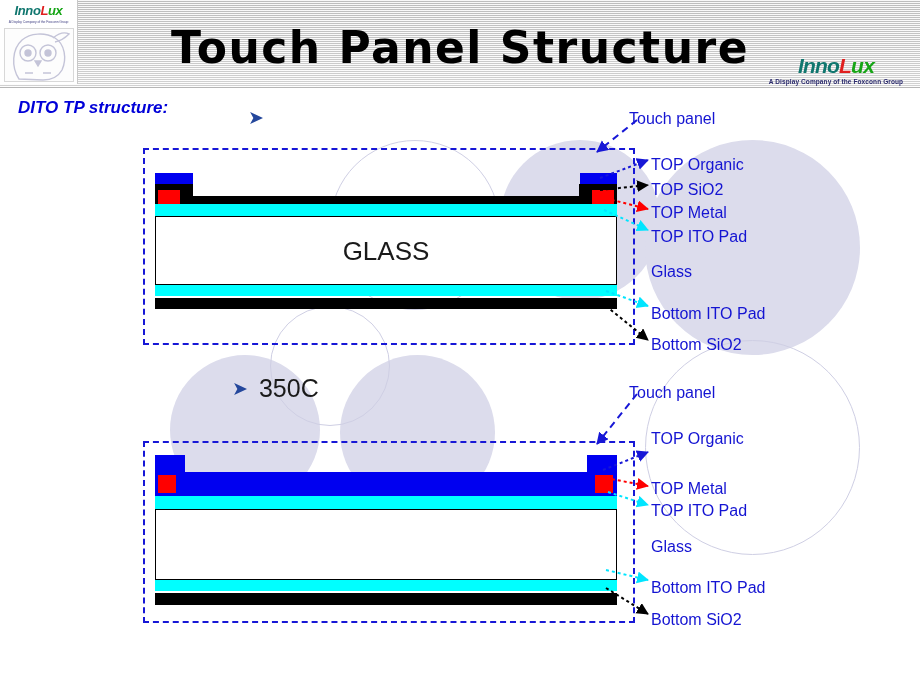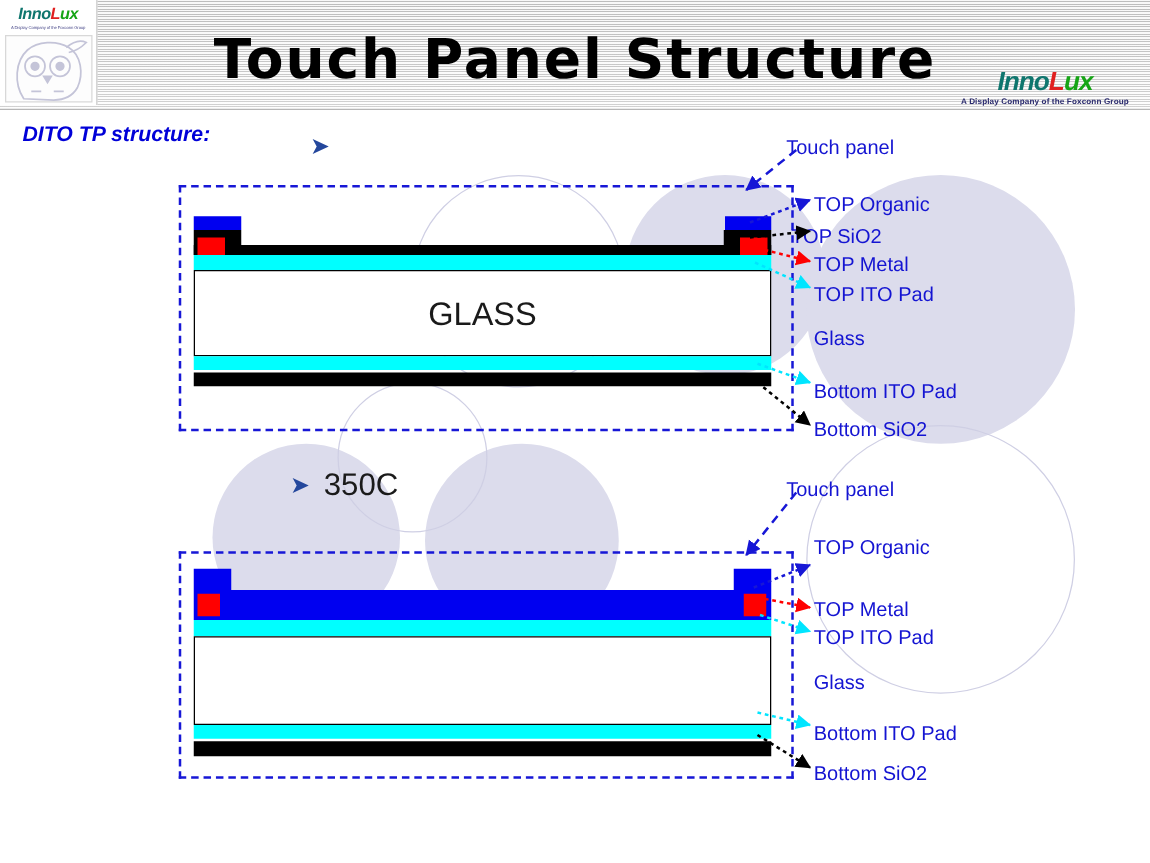--- a/index.html
+++ b/index.html
@@ -179,21 +179,21 @@
     <div class="glasstext" style="top:19px;">GLASS</div>
   </div>
 
   <div class="lay cyan" style="left:0px; top:112px; width:462px; height:11px;"></div>
 
   <div class="lay black" style="left:0px; top:125px; width:462px; height:11px;"></div>
 </div>
 
 <div class="callout" style="left:629px; top:110px;">Touch panel</div>
 <div class="callout" style="left:651px; top:156px;">TOP Organic</div>
-<div class="callout" style="left:633px; top:181px;">TOP SiO2</div>
+<div class="callout" style="left:651px; top:181px;">TOP SiO2</div>
 <div class="callout" style="left:651px; top:204px;">TOP Metal</div>
 <div class="callout" style="left:651px; top:228px;">TOP ITO Pad</div>
 <div class="callout" style="left:651px; top:263px;">Glass</div>
 <div class="callout" style="left:651px; top:305px;">Bottom  ITO Pad</div>
 <div class="callout" style="left:651px; top:336px;">Bottom  SiO2</div>
 
 <div class="dashbox" style="left:143px; top:441px; width:492px; height:182px;"></div>
 
 <div class="stack" style="left:155px; top:455px; width:462px; height:136px;">
 

